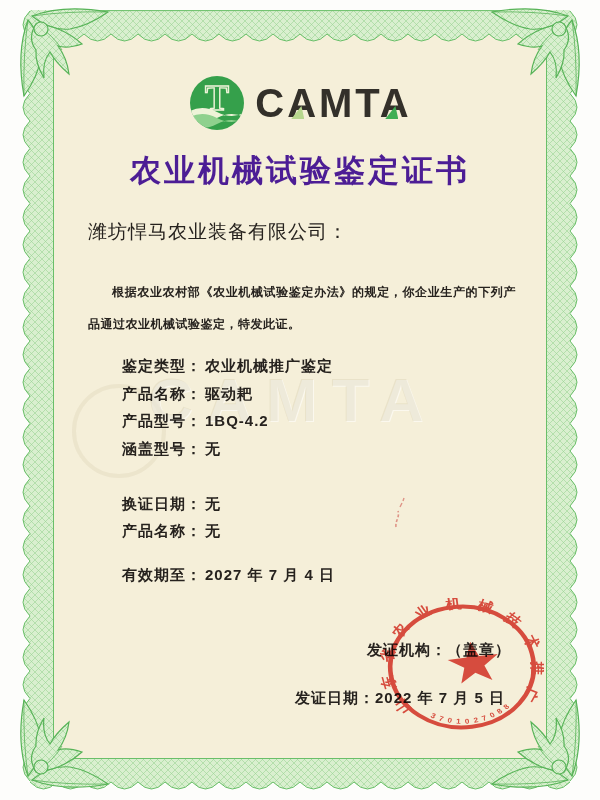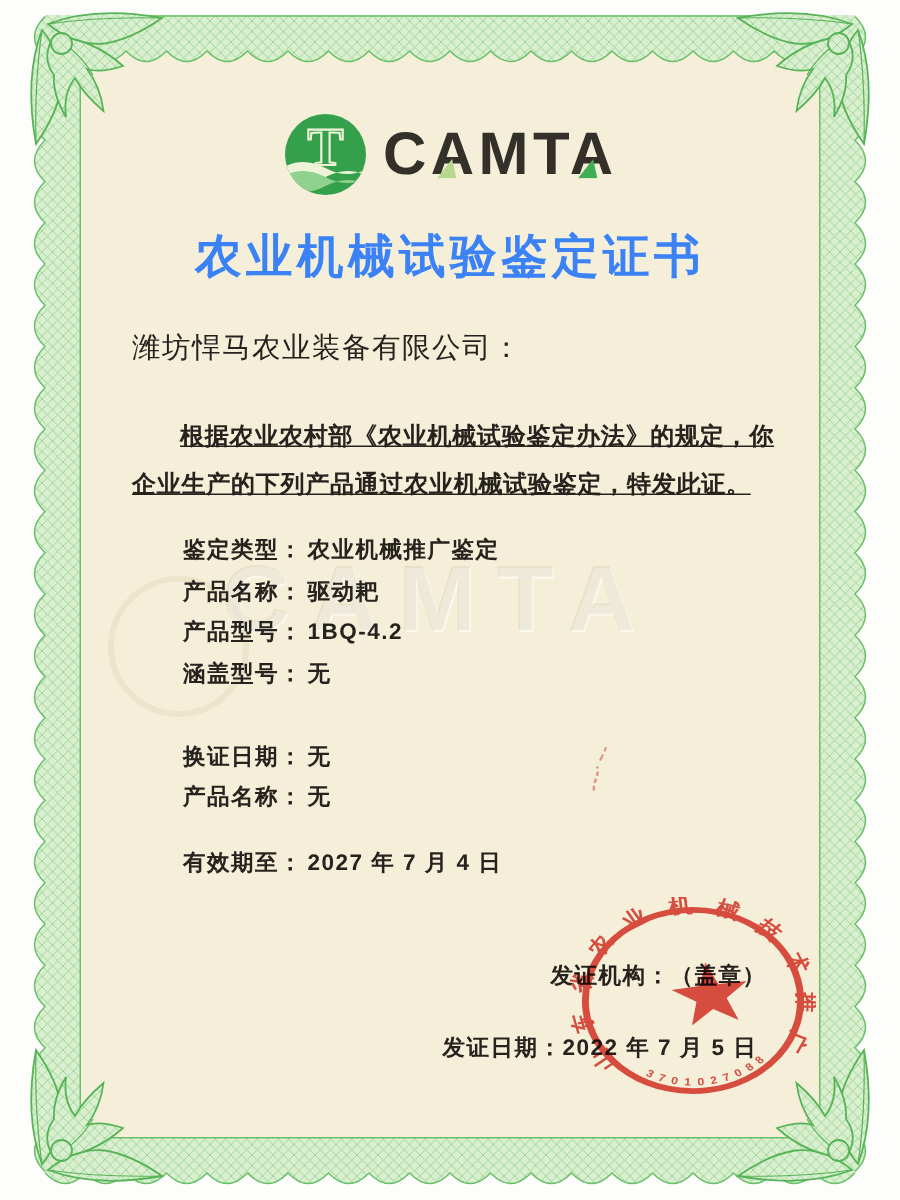--- a/index.html
+++ b/index.html
@@ -22,30 +22,30 @@
     line-height:58px;
   }
   .tri{position:absolute;width:13px;height:13px;bottom:13px;
     clip-path:polygon(0 100%,100% 100%,78% 0);}
   .tri-light{left:36px;background:#b7d78e;}
   .tri-dark{left:130px;background:#3fae54;}
 
   .title{
     position:absolute;left:0;top:150px;width:600px;text-align:center;
     font-family:"Liberation Serif","DejaVu Serif",serif;
-    font-size:31px;font-weight:700;letter-spacing:3px;color:#3b82f6;
+    font-size:31px;font-weight:700;letter-spacing:3px;color:#4c1d95;
   }
   .addressee{
     position:absolute;left:88px;top:219px;
     font-size:19px;font-weight:400;letter-spacing:1px;
   }
   .body-par{
     position:absolute;left:88px;top:276px;width:428px;
-    font-size:16px;font-weight:600;line-height:32px;
-    text-indent:2em;text-align:justify;letter-spacing:0.5px;text-decoration:underline;
+    font-size:12px;font-weight:600;line-height:32px;
+    text-indent:2em;text-align:justify;letter-spacing:0.5px;
   }
   .frow{position:absolute;left:122px;font-size:15px;font-weight:700;letter-spacing:1px;white-space:nowrap;}
   .frow .val{margin-left:3px;}
   .issuer-row{position:absolute;left:367px;top:641px;font-size:15px;font-weight:700;letter-spacing:1px;}
   .date-row{position:absolute;left:295px;top:689px;font-size:15px;font-weight:700;letter-spacing:1px;}
 
   .watermark{
     position:absolute;left:148px;top:364px;
     font-size:62px;font-weight:800;letter-spacing:14px;
     color:rgba(173,160,118,0.16);

